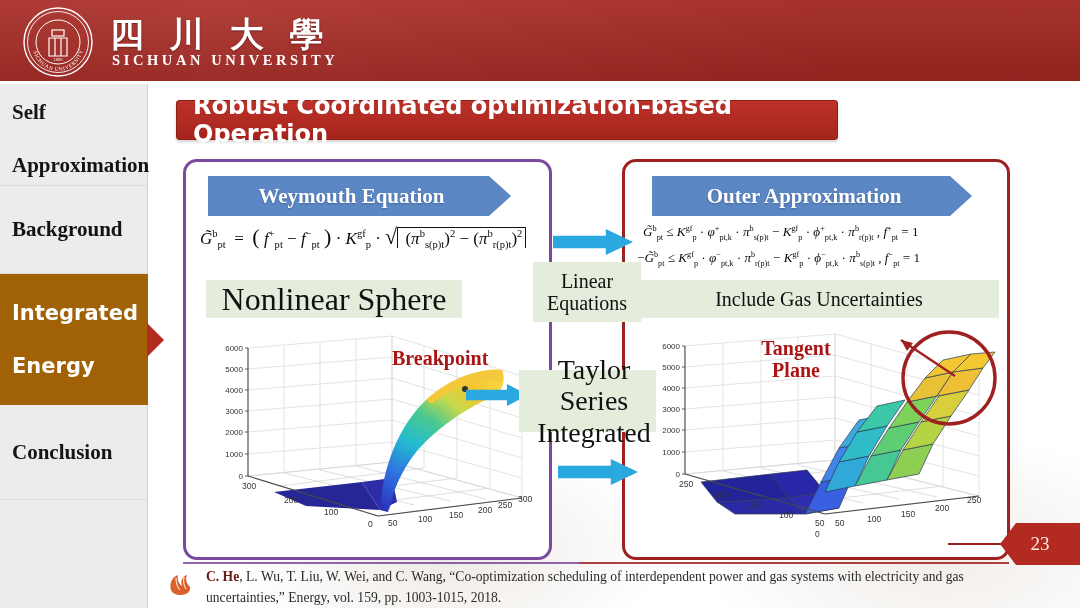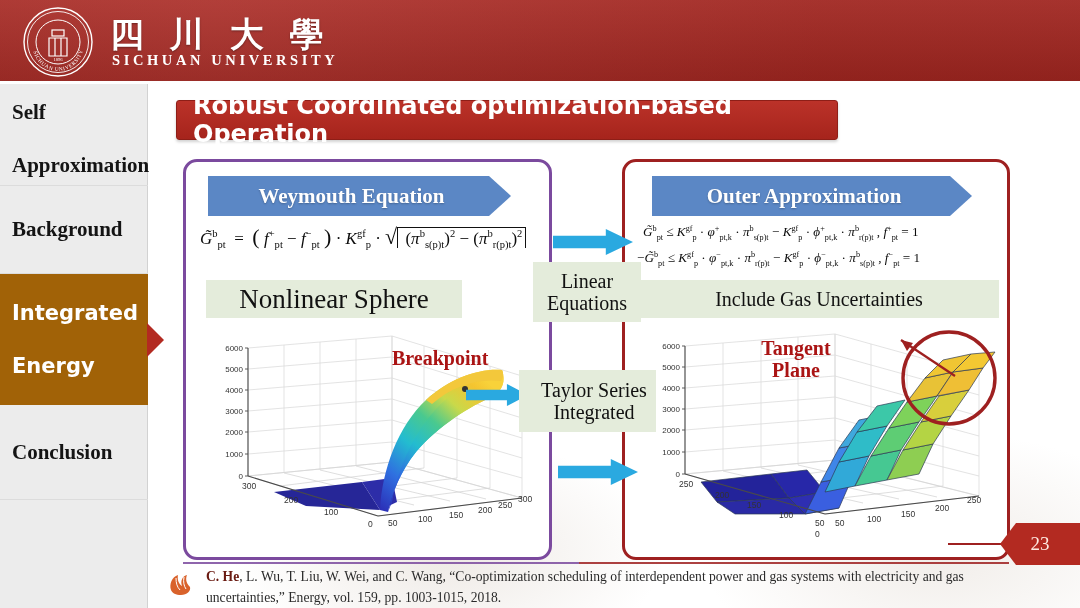--- a/index.html
+++ b/index.html
@@ -127,25 +127,25 @@
   .f-r2    { left: 12px; top: 88px; font-size: 13.2px; }
 
   .greenbox {
     position: absolute;
     background: #e4ecdb;
     font-family: "Liberation Serif", serif;
     color: #111111;
     display: flex; align-items: center; justify-content: center;
     text-align: center;
   }
-  .gb-nonlinear { left: 20px;  top: 118px; width: 256px; height: 38px; font-size: 27px; }
+  .gb-nonlinear { left: 20px;  top: 118px; width: 256px; height: 38px; font-size: 32px; }
   .gb-include   { left: 14px;  top: 118px; width: 360px; height: 38px; font-size: 20px; }
   .gb-linear    { left: 533px; top: 262px; width: 108px; height: 60px; font-size: 20px;
                   flex-direction: column; line-height: 1.12; z-index: 6; }
-  .gb-taylor    { left: 519px; top: 370px; width: 137px; height: 62px; font-size: 20px;
+  .gb-taylor    { left: 519px; top: 370px; width: 137px; height: 62px; font-size: 28px;
                   flex-direction: column; line-height: 1.12; z-index: 6; padding-left: 13px; }
 
   .red-label {
     position: absolute;
     color: #aa1414; font-weight: 700;
     font-family: "Liberation Serif", serif;
     text-align: center; line-height: 1.08;
     z-index: 5;
   }
   .rl-breakpoint { left: 392px; top: 348px; font-size: 20px; }

